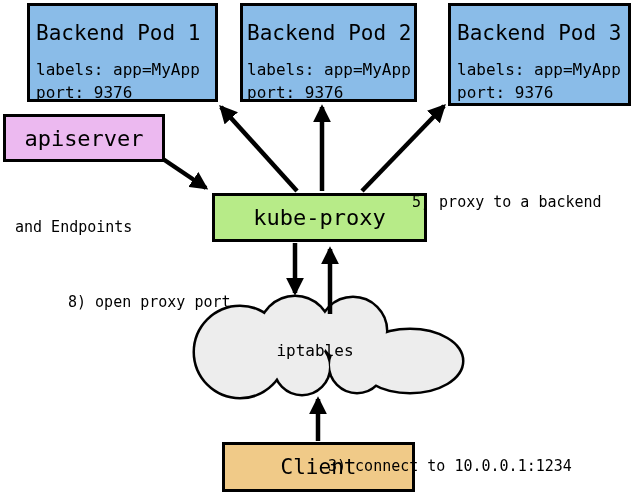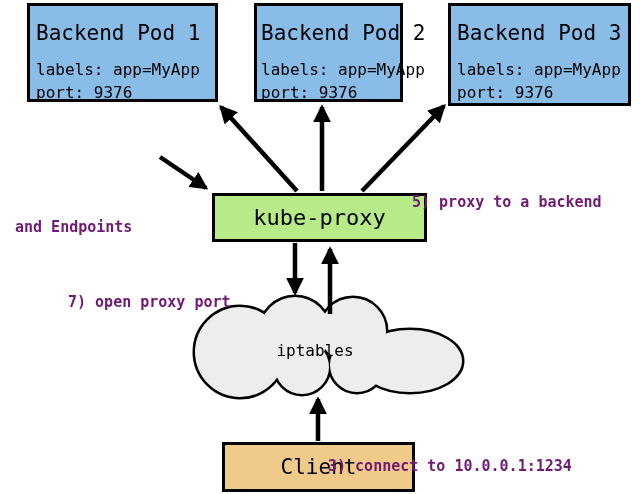--- a/index.html
+++ b/index.html
@@ -15,22 +15,22 @@
   }
   .pod{background:var(--pod-fill,#8abce8);}
   .pod-title{font-size:21px;line-height:30px;padding:12px 0 0 6px;white-space:nowrap;}
   .pod-line{font-size:16px;line-height:23px;padding-left:6px;white-space:nowrap;}
   .pod-line.first{margin-top:10px;}
   .centered{display:flex;align-items:center;justify-content:center;}
   .apiserver{background:var(--apiserver-fill,#ecb9f0);font-size:22px;}
   .kubeproxy{background:var(--kube-proxy-fill,#b7eb88);font-size:22px;}
   .client{background:var(--client-fill,#f0ca88);font-size:21px;}
   .note{
-    position:absolute;font-weight:bold;font-size:15px;line-height:22px;
-    white-space:pre;color:#701a75;
+    position:absolute;font-weight:normal;font-size:15px;line-height:22px;
+    white-space:pre;color:#000000;
   }
   .cloud-stroke{fill:var(--cloud-fill,#ededed);stroke:var(--stroke,#000);stroke-width:5;}
   .cloud-fill{fill:var(--cloud-fill,#ededed);stroke:none;}
   .arrow{stroke:var(--stroke,#000);stroke-width:4.5;fill:none;}
   .cloud-label{font-size:16px;fill:#000;font-family:"DejaVu Sans Mono","Liberation Mono",monospace;}
 </style>
 </head>
 <body>
 
 <div class="stage">
@@ -68,47 +68,50 @@
     <line class="arrow" x1="330" y1="314" x2="330" y2="249" marker-end="url(#arrowhead)"></line>
     <line class="arrow" x1="318" y1="441" x2="318" y2="399" marker-end="url(#arrowhead)"></line>
   </svg>
 
   <div class="box pod" style="left:27px;top:3px;width:191px;height:99px">
     <div class="pod-title">Backend Pod 1</div>
     <div class="pod-line first">labels: app=MyApp</div>
     <div class="pod-line">port: 9376</div>
   </div>
 
-  <div class="box pod" style="left:254px;top:3px;width:149px;height:99px">
+  <div class="box pod" style="left:240px;top:3px;width:177px;height:99px">
     <div class="pod-title" style="padding-left:4px">Backend Pod 2</div>
     <div class="pod-line first" style="padding-left:4px">labels: app=MyApp</div>
     <div class="pod-line" style="padding-left:4px">port: 9376</div>
   </div>
 
   <div class="box pod" style="left:448px;top:3px;width:183px;height:103px">
     <div class="pod-title">Backend Pod 3</div>
     <div class="pod-line first">labels: app=MyApp</div>
     <div class="pod-line">port: 9376</div>
   </div>
 
+  <div class="box apiserver centered" style="left:3px;top:114px;width:162px;height:48px">
+    <span>apiserver</span>
+  </div>
 
   <div class="box kubeproxy centered" style="left:212px;top:193px;width:215px;height:49px">
     <span>kube-proxy</span>
   </div>
 
   <div class="box client centered" style="left:222px;top:442px;width:193px;height:50px">
     <span>Client</span>
   </div>
 
   <div class="note" style="left:15px;top:172px">
     <div>and Endpoints</div>
   </div>
 
   <div class="note" style="left:68px;top:245px;line-height:23px">
-    <div>7) open proxy port</div>
+    <div>8) open proxy port</div>
   </div>
 
   <div class="note" style="left:328px;top:411px">
     <div>3) connect to 10.0.0.1:1234</div>
   </div>
 
   <div class="note" style="left:358px;top:252px">
   </div>
 
   <div class="note" style="left:412px;top:147px">

